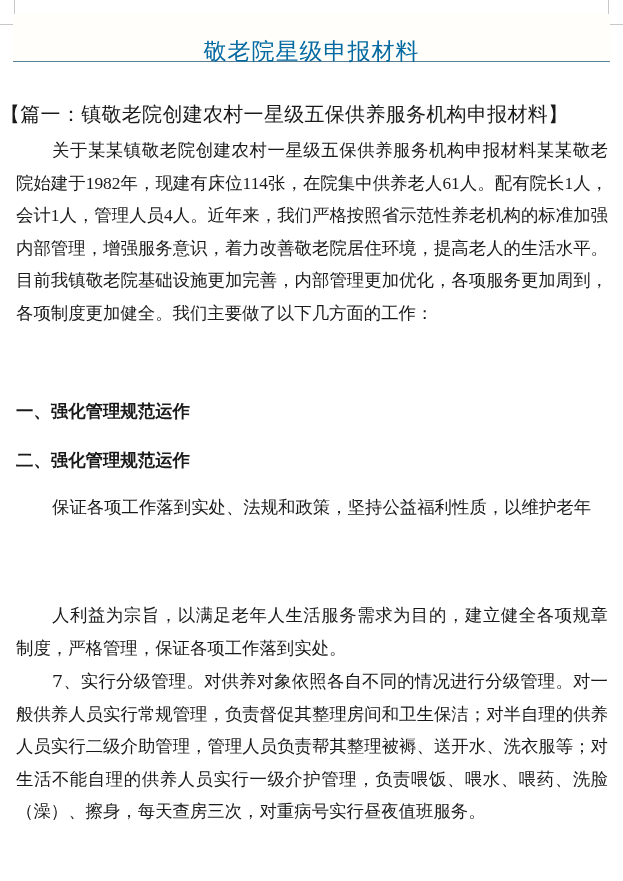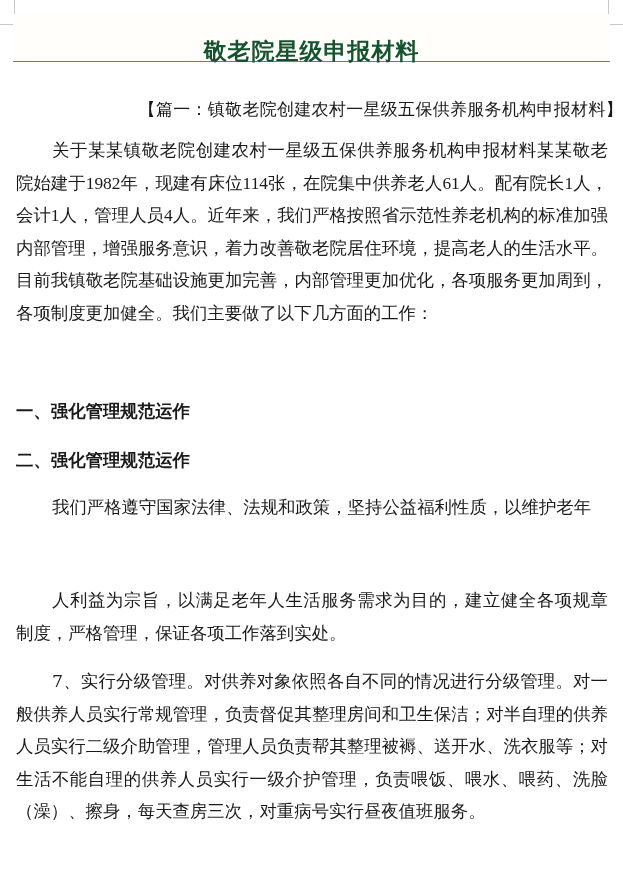--- a/index.html
+++ b/index.html
@@ -34,33 +34,32 @@
       border-bottom: 1.5px solid #5b7f95;
     }
     .doc-title {
       position: absolute;
       left: 0;
       right: 0;
       top: 7px;
       text-align: center;
       font-size: 23px;
       letter-spacing: 1px;
-      color: #14532d;
+      color: #0369a1;
       font-family: "DejaVu Sans", "Liberation Sans", sans-serif;
-      font-weight: bold;
+      font-weight: normal;
     }
     .subtitle {
       position: absolute;
       left: 0;
       right: 0;
       top: 81px;
-      text-align: right;
-      font-size: 17px;
+      text-align: left;
+      font-size: 20px;
       letter-spacing: 0.3px;
-      padding-left: 45px;
     }
     .para {
       position: absolute;
       left: 16px;
       width: 592px;
       font-size: 17.4px;
       line-height: 32.5px;
       text-align: justify;
       word-break: break-all;
       margin: 0;
@@ -84,15 +83,15 @@
   <h1 class="doc-title">敬老院星级申报材料</h1>
 </div>
 
 <p class="subtitle">【篇一：镇敬老院创建农村一星级五保供养服务机构申报材料】</p>
 
 <p class="para indent" style="top:134px;font-family:Liberation Serif, serif;">关于某某镇敬老院创建农村一星级五保供养服务机构申报材料某某敬老院始建于1982年，现建有床位114张，在院集中供养老人61人。配有院长1人，会计1人，管理人员4人。近年来，我们严格按照省示范性养老机构的标准加强内部管理，增强服务意识，着力改善敬老院居住环境，提高老人的生活水平。目前我镇敬老院基础设施更加完善，内部管理更加优化，各项服务更加周到，各项制度更加健全。我们主要做了以下几方面的工作：</p>
 
 <h2 class="heading" style="top:399px;">一、强化管理规范运作</h2>
 <h2 class="heading" style="top:448px;">二、强化管理规范运作</h2>
 
-<p class="para indent" style="top:491px;">我们严格遵守国家法律、法规和政策，坚持公益福利性质，以维护老年</p>
-<p class="para indent" style="top:584px;">人利益为宗旨，以满足老年人生活服务需求为目的，建立健全各项规章制度，严格管理，保证各项工作落到实处。</p>
+<p class="para indent" style="top:491px;">保证各项工作落到实处、法规和政策，坚持公益福利性质，以维护老年</p>
+<p class="para indent" style="top:601px;font-family:Liberation Mono, monospace;">人利益为宗旨，以满足老年人生活服务需求为目的，建立健全各项规章制度，严格管理，保证各项工作落到实处。</p>
 <p class="para indent" style="top:665px;">7、实行分级管理。对供养对象依照各自不同的情况进行分级管理。对一般供养人员实行常规管理，负责督促其整理房间和卫生保洁；对半自理的供养人员实行二级介助管理，管理人员负责帮其整理被褥、送开水、洗衣服等；对生活不能自理的供养人员实行一级介护管理，负责喂饭、喂水、喂药、洗脸（澡）、擦身，每天查房三次，对重病号实行昼夜值班服务。</p>
 
 </body></html>

